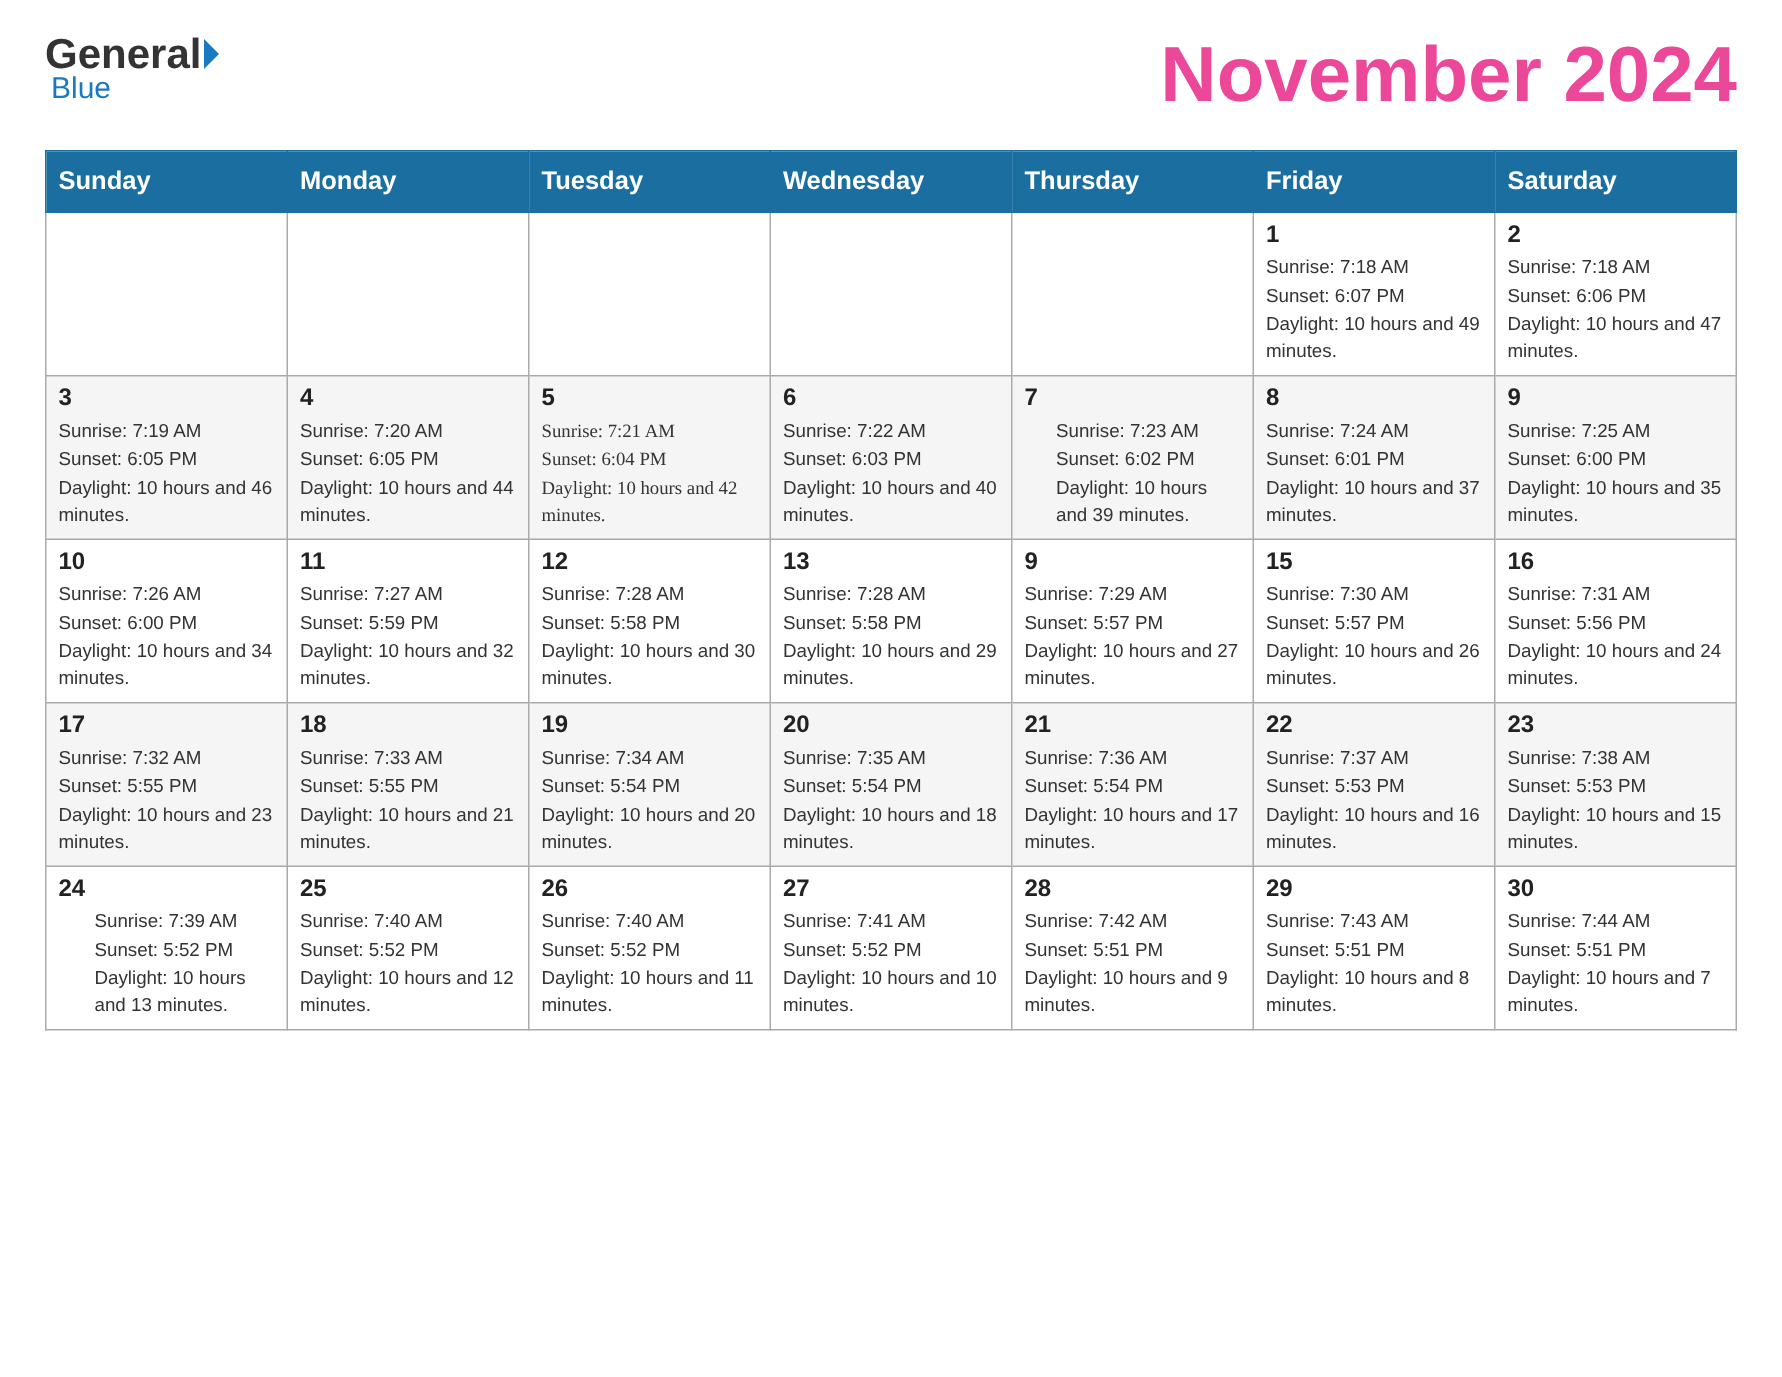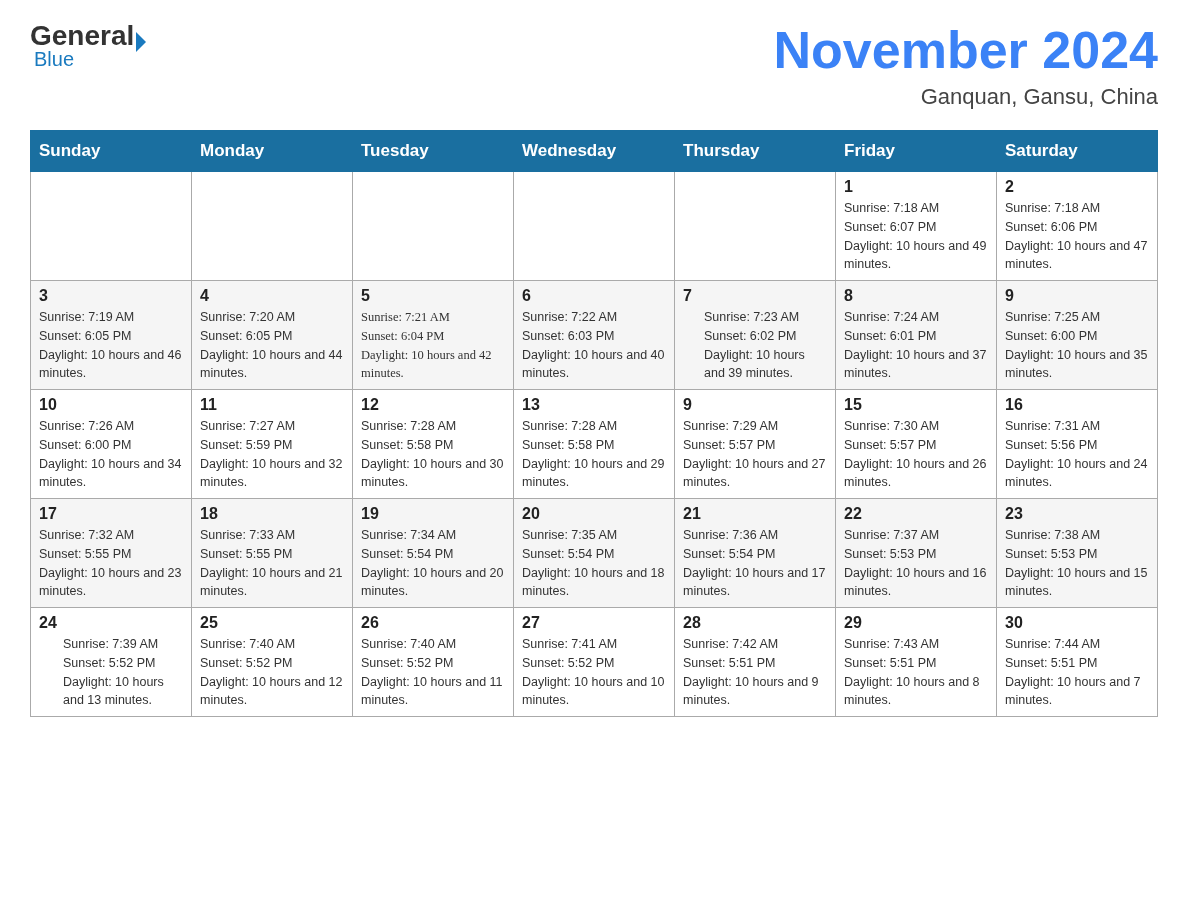--- a/index.html
+++ b/index.html
@@ -16,21 +16,21 @@
       align-items: flex-start;
       margin-bottom: 20px;
     }
     .logo {
       display: flex;
       flex-direction: column;
       align-items: flex-start;
     }
     .logo-text {
       display: flex;
-      align-items: flex-end;
+      align-items: center;
       font-size: 26px;
       font-weight: bold;
       color: #333;
     }
     .logo-triangle {
       width: 0;
       height: 0;
       border-left: 10px solid #1a7abf;
       border-top: 10px solid transparent;
       border-bottom: 10px solid transparent;
@@ -44,21 +44,21 @@
       margin-top: -4px;
       margin-left: 4px;
       text-align: right;
     }
     .title-area {
       text-align: right;
     }
     .month-title {
       font-size: 52px;
       font-weight: bold;
-      color: #3b82f6;
+      color: #ec4899;
     }
     .location-title {
       font-size: 22px;
       color: #444;
       margin-top: 4px;
     }
     .calendar-table {
       width: 100%;
       border-collapse: collapse;
     }
@@ -107,21 +107,20 @@
 <div class="header-area">
   <div class="logo">
     <div class="logo-text">
       <span style="color:#333; font-size:28px; font-weight:bold;">General</span>
       <span class="logo-triangle"></span>
     </div>
     <div class="logo-sub">Blue</div>
   </div>
   <div class="title-area">
     <div class="month-title">November 2024</div>
-    <div class="location-title">Ganquan, Gansu, China</div>
   </div>
 </div>
 
 <table class="calendar-table">
   <thead>
     <tr>
     <th>Sunday</th>
         <th>Monday</th>
         <th>Tuesday</th>
         <th>Wednesday</th>

